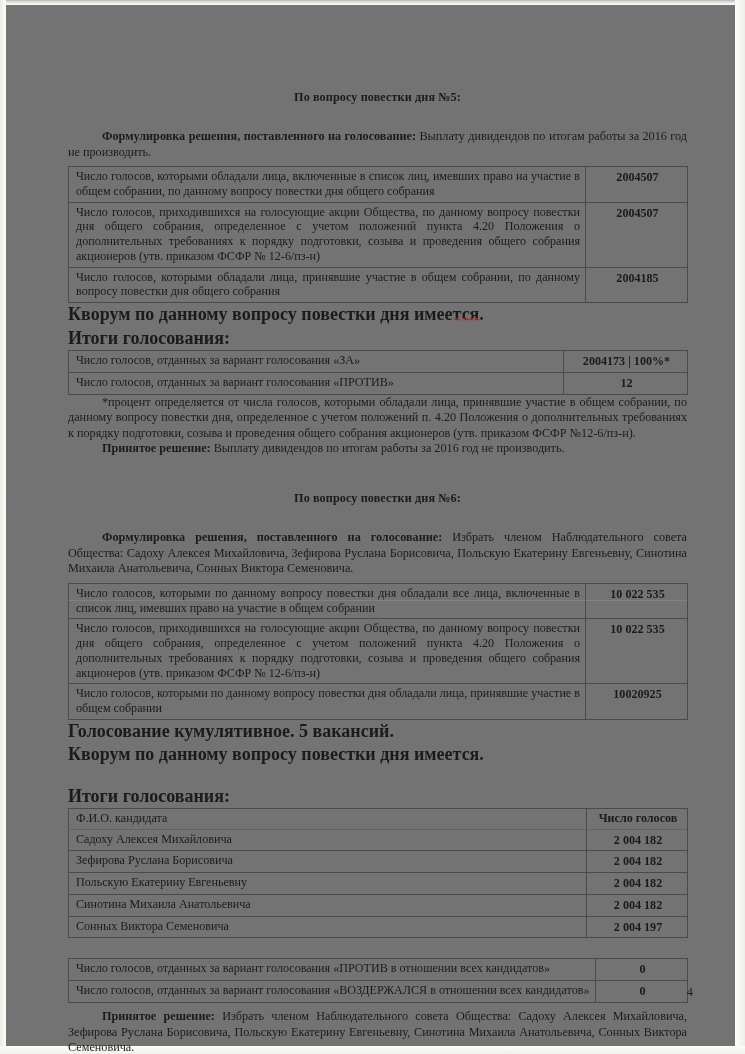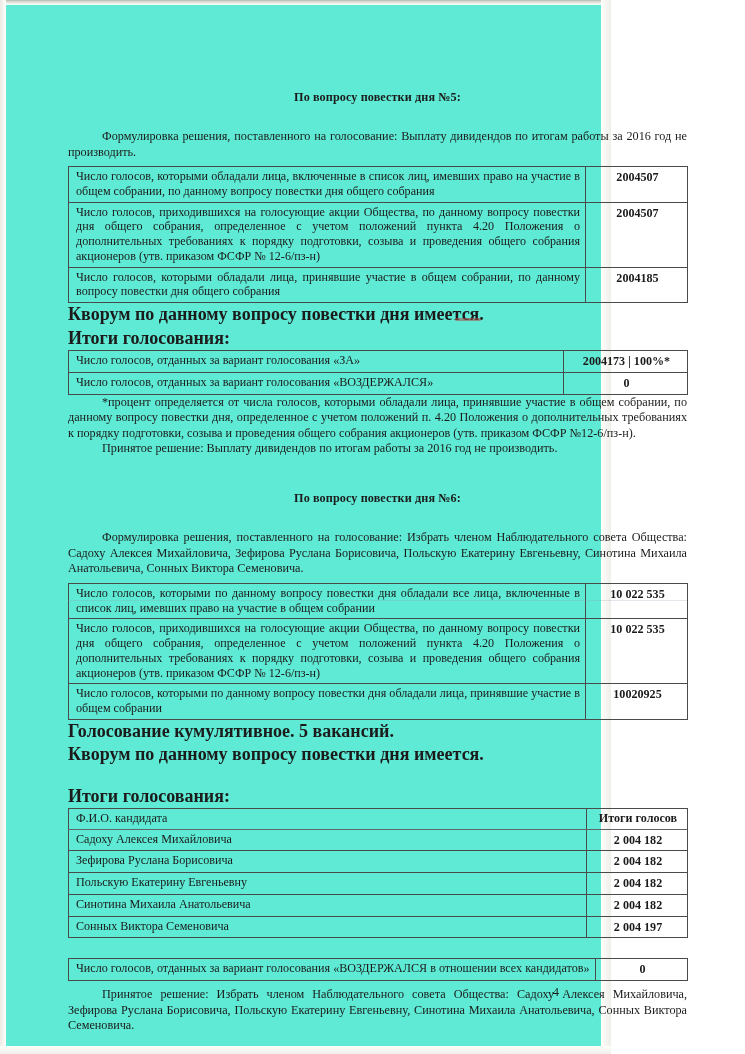--- a/index.html
+++ b/index.html
@@ -9,23 +9,23 @@
   body {
     width: 745px;
     height: 1054px;
     background: #ffffff;
     font-family: "Liberation Serif", "DejaVu Serif", serif;
     color: #1b1b1b;
     overflow: hidden;
   }
   .page {
     position: relative;
-    width: 611px;
+    width: 745px;
     height: 1054px;
-    background: #5eead4;
+    background: #737373;
     box-sizing: border-box;
   }
   
   .scan-edge-top {
     position: absolute;
     top: 0; left: 0; right: 0;
     height: 5px;
     background: linear-gradient(to bottom, #b9b9b4 0%, #e3e3de 45%, #fdfdfa 100%);
   }
   .scan-edge-left {
@@ -61,21 +61,21 @@
     letter-spacing: 0.1px;
   }
 
   .para {
     font-size: 12.2px;
     line-height: 1.28;
     text-align: justify;
     text-indent: 34px;
     margin: 0;
   }
-  .para b { font-weight: normal; }
+  .para b { font-weight: bold; }
 
   .line {
     font-size: 12.2px;
     line-height: 1.3;
     margin: 0;
   }
   .bold-line {
     font-weight: bold;
     font-size: 18px;
     line-height: 1.3;
@@ -198,22 +198,22 @@
       <colgroup>
           <col style="width:495px">
           <col style="width:124px">
         </colgroup>
       <tbody>
         <tr>
           <td>Число голосов, отданных за вариант голосования «ЗА»</td>
           <td class="num">2004173 |    100%*</td>
         </tr>
         <tr>
-          <td>Число голосов, отданных за вариант голосования «ВОЗДЕРЖАЛСЯ»</td>
-          <td class="num">0</td>
+          <td>Число голосов, отданных за вариант голосования «ПРОТИВ»</td>
+          <td class="num">12</td>
         </tr>
       </tbody>
     </table>
 
     <p class="para">*процент определяется от числа голосов, которыми обладали лица, принявшие участие в общем собрании, по данному вопросу повестки дня, определенное с учетом положений п. 4.20 Положения о дополнительных требованиях к порядку подготовки, созыва и проведения общего собрания акционеров (утв. приказом ФСФР №12-6/пз-н).</p>
 
     <p class="para"><b>Принятое решение:</b><span> Выплату дивидендов по итогам работы   за   2016 год   не   производить.</span></p>
 
     <div class="spacer-24"></div>
     <div class="spacer-10"></div>
@@ -255,21 +255,21 @@
     <p class="bold-line">Итоги голосования:</p>
 
     <table class="doc">
       <colgroup>
           <col style="width:518px">
           <col style="width:101px">
         </colgroup>
       <tbody>
         <tr>
           <td class="lbl-hdr">Ф.И.О. кандидата</td>
-          <td class="hdr">Итоги голосов</td>
+          <td class="hdr">Число голосов</td>
         </tr>
         <tr>
           <td class="cand-name">Садоху Алексея Михайловича</td>
           <td class="num">2 004 182</td>
         </tr>
         <tr>
           <td class="cand-name">Зефирова Руслана Борисовича</td>
           <td class="num">2 004 182</td>
         </tr>
         <tr>
@@ -288,20 +288,24 @@
     </table>
 
     <div class="spacer-20"></div>
 
     <table class="doc">
       <colgroup>
           <col style="width:527px">
           <col style="width:92px">
         </colgroup>
       <tbody>
+        <tr>
+          <td>Число голосов, отданных за вариант голосования «ПРОТИВ в отношении всех кандидатов»</td>
+          <td class="num">0</td>
+        </tr>
         <tr>
           <td>Число голосов, отданных за вариант голосования «ВОЗДЕРЖАЛСЯ в отношении всех кандидатов»</td>
           <td class="num">0</td>
         </tr>
       </tbody>
     </table>
 
     <div class="spacer-6"></div>
 
     <p class="para"><b>Принятое решение:</b><span> Избрать членом Наблюдательного совета    Общества: Садоху Алексея Михайловича, Зефирова Руслана Борисовича, Польскую Екатерину Евгеньевну, Синотина Михаила Анатольевича, Сонных Виктора Семеновича.</span></p>

